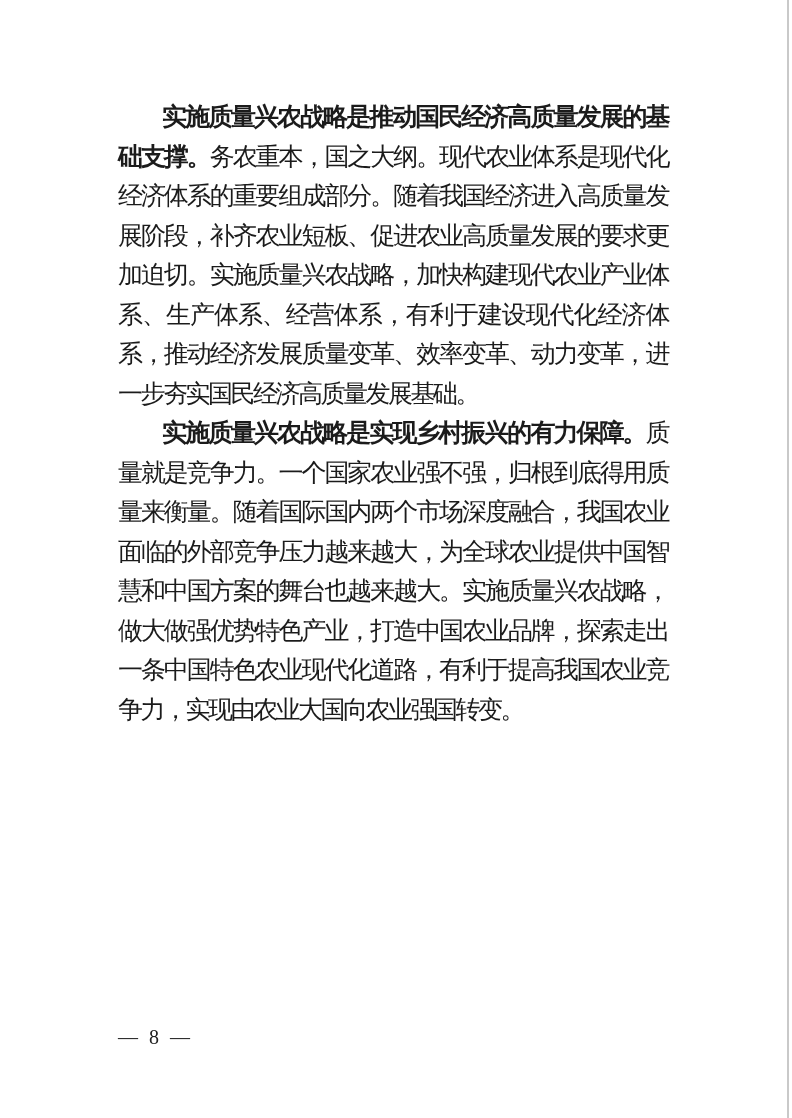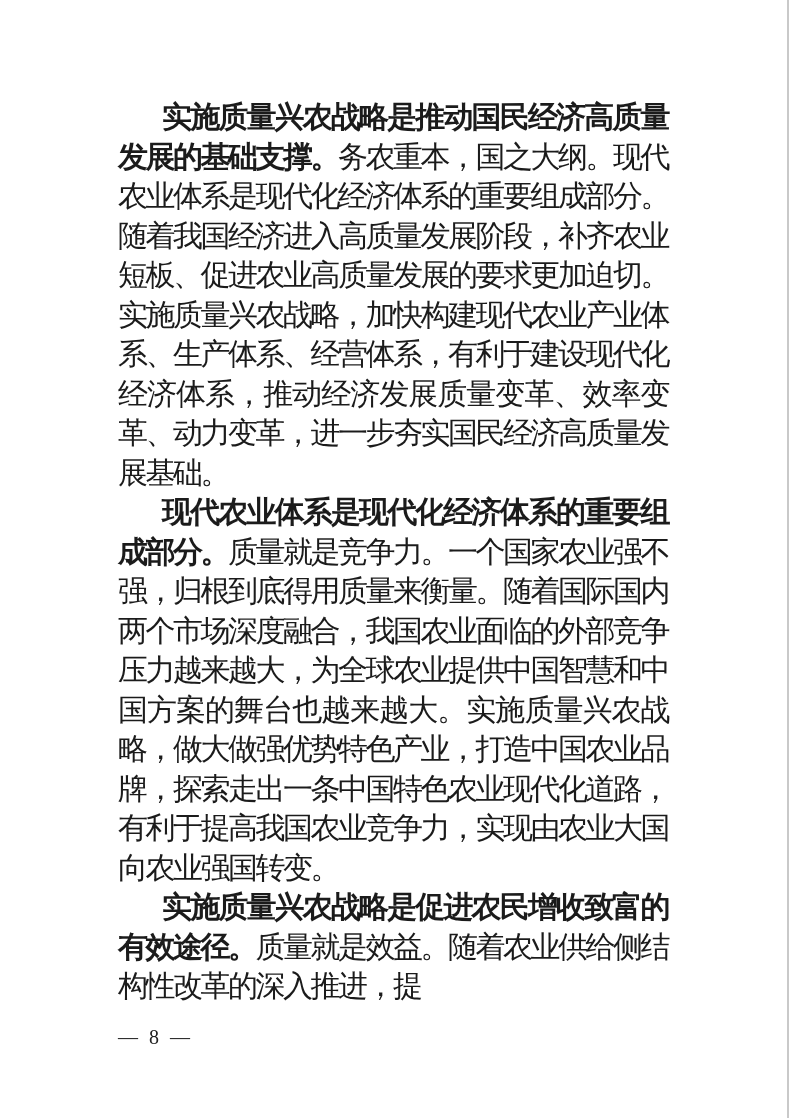--- a/index.html
+++ b/index.html
@@ -14,21 +14,21 @@
     background: #ffffff;
     overflow: hidden;
     font-family: "Liberation Serif", "DejaVu Serif", serif;
     color: #1b1b1b;
   }
   .body-text {
     position: absolute;
     left: 118px;
     top: 97px;
     width: 550px;
-    font-size: 30px;
+    font-size: 25px;
     line-height: 39.5px;
     letter-spacing: -2.5px;
     text-align: justify;
     text-justify: inter-character;
   }
   .para {
     margin: 0;
     padding: 0;
     text-indent: 44px;
   }
@@ -56,18 +56,17 @@
     height: 1118px;
     background: #c9c9c9;
   }
 </style>
 </head>
 <body>
 
 <div class="page">
   <div class="body-text">
       <p class="para"><span class="lead">实施质量兴农战略是推动国民经济高质量发展的基础支撑。</span><span class="rest">务农重本，国之大纲。现代农业体系是现代化经济体系的重要组成部分。随着我国经济进入高质量发展阶段，补齐农业短板、促进农业高质量发展的要求更加迫切。实施质量兴农战略，加快构建现代农业产业体系、生产体系、经营体系，有利于建设现代化经济体系，推动经济发展质量变革、效率变革、动力变革，进一步夯实国民经济高质量发展基础。</span></p>
-      <p class="para"><span class="lead">现代农业体系是现代化经济体系的重要组成部分。</span><span class="rest">质量就是竞争力。一个国家农业强不强，归根到底得用质量来衡量。随着国际国内两个市场深度融合，我国农业面临的外部竞争压力越来越大，为全球农业提供中国智慧和中国方案的舞台也越来越大。实施质量兴农战略，做大做强优势特色产业，打造中国农业品牌，探索走出一条中国特色农业现代化道路，有利于提高我国农业竞争力，实现由农业大国向农业强国转变。</span></p>
-      <p class="para"><span class="lead">实施质量兴农战略是促进农民增收致富的有效途径。</span><span class="rest">质量就是效益。随着农业供给侧结构性改革的深入推进，提</span></p>
+      <p class="para"><span class="lead">实施质量兴农战略是实现乡村振兴的有力保障。</span><span class="rest">质量就是竞争力。一个国家农业强不强，归根到底得用质量来衡量。随着国际国内两个市场深度融合，我国农业面临的外部竞争压力越来越大，为全球农业提供中国智慧和中国方案的舞台也越来越大。实施质量兴农战略，做大做强优势特色产业，打造中国农业品牌，探索走出一条中国特色农业现代化道路，有利于提高我国农业竞争力，实现由农业大国向农业强国转变。</span></p>
     </div>
   <div class="page-number">— 8 —</div>
   <div class="scan-edge-line"></div>
 </div>
 
 </body></html>

